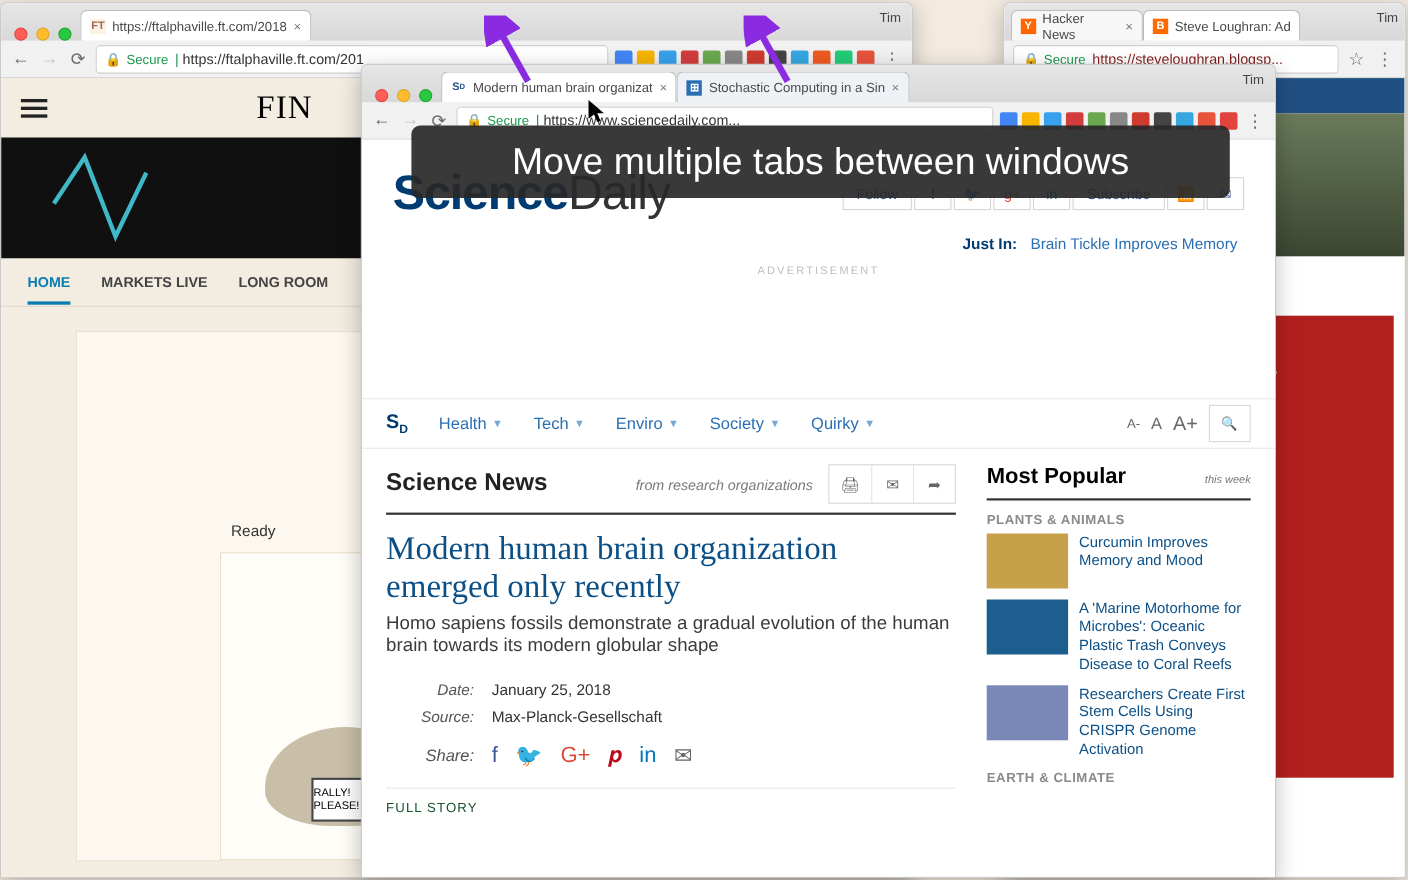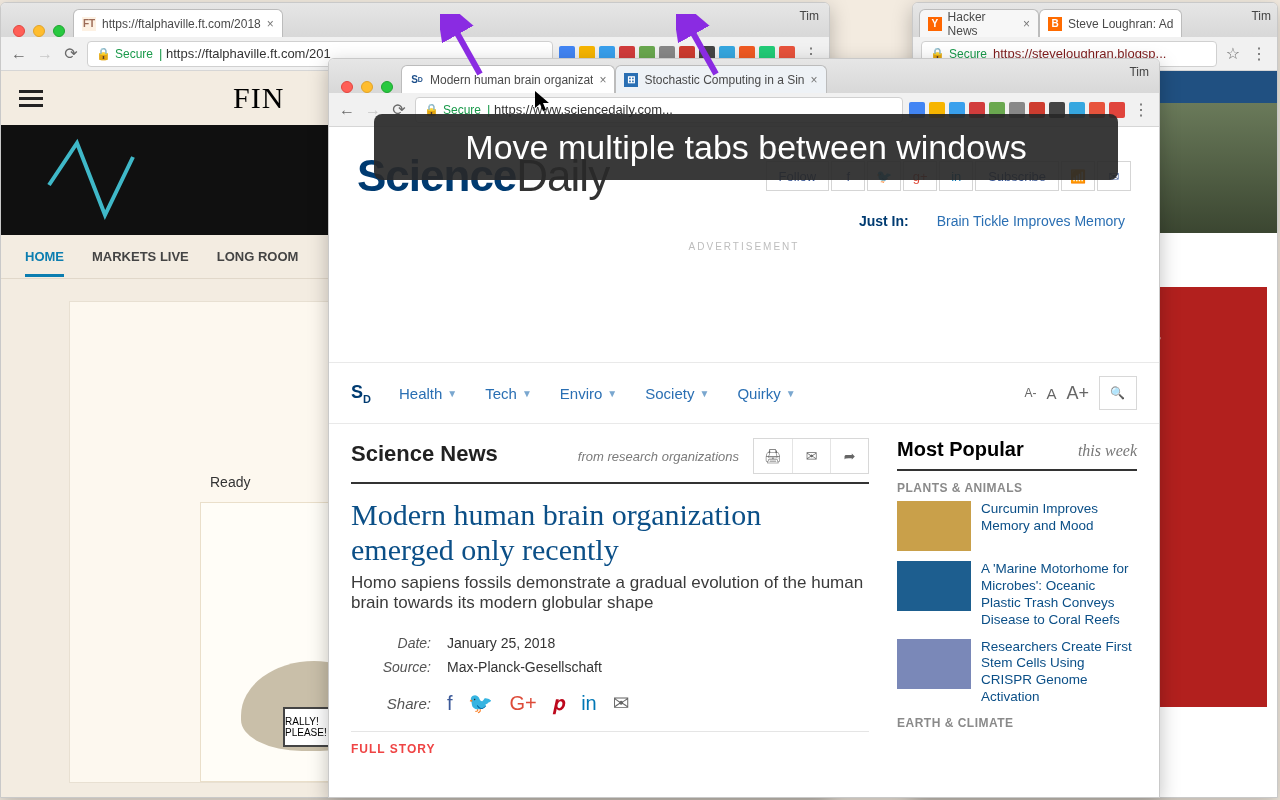--- a/index.html
+++ b/index.html
@@ -87,47 +87,47 @@
   .blog-links a { color:#205081; text-decoration:none; }
 
   
   #sd-window { left:328px; top:58px; width:832px; height:740px; z-index:10;}
   #sd-window .content { background:#fff; }
   .sd-top { display:flex; align-items:center; padding:24px 28px 8px 28px; gap:18px; }
   .sd-brand { font-size:44px; font-weight:300; color:#333; letter-spacing:-1px;}
   .sd-brand b { font-weight:700; color:#003b71;}
   .sd-follow { margin-left:auto; display:flex; align-items:center; gap:2px;}
   .pill { border:1px solid #d5d5d5; height:30px; display:flex; align-items:center; padding:0 12px; font-size:13px; color:#3b5998;}
-  .just-in { display:flex; gap:28px; padding:4px 28px 6px 28px; font-size:14px;}
+  .just-in { display:flex; gap:12px; padding:4px 28px 6px 28px; font-size:14px;}
   .just-in .label{ font-weight:700; color:#003b71;}
   .just-in .link{ color:#2a6fb3;}
   .sd-source { padding:0 28px 6px 28px; font-size:14px; color:#555;}
   .adv { text-align:center; font-size:10px; letter-spacing:2px; color:#bdbdbd; padding:6px 0 110px 0;}
-  .sd-nav { height:62px; border-top:1px solid #e9e9e9; border-bottom:1px solid #e9e9e9; display:flex; align-items:center; padding:0 22px; gap:28px; font-size:15px; color:#2a6fb3;}
+  .sd-nav { height:46px; border-top:1px solid #e9e9e9; border-bottom:1px solid #e9e9e9; display:flex; align-items:center; padding:0 22px; gap:28px; font-size:15px; color:#2a6fb3;}
   .sd-nav .sdlogo { font-weight:700; color:#003b71; font-size:18px;}
   .sd-nav .navlink { display:flex; align-items:center; gap:5px; cursor:pointer;}
   .sd-nav .caret { font-size:10px; color:#7aa7cf;}
   .sd-nav .fontsizer { margin-left:auto; display:flex; align-items:center; gap:10px; color:#666; font-size:12px;}
   .sd-nav .searchbtn { width:38px; height:34px; border:1px solid #d8d8d8; display:flex; align-items:center; justify-content:center; color:#2a6fb3;}
   .sd-section { display:flex; gap:28px; padding:14px 22px 0 22px;}
   .sd-main { flex:1; }
   .sd-head { display:flex; align-items:baseline; border-bottom:2px solid #333; padding-bottom:8px; margin-bottom:14px;}
   .sd-head h2 { font-size:22px; font-weight:700; color:#222;}
   .sd-head .from { margin-left:auto; font-style:italic; color:#7a7a7a; font-size:13px;}
   .sd-headline { font-family: Georgia, serif; font-size:30px; line-height:1.15; color:#0b4f87; margin-bottom:6px;}
   .sd-subhead { font-size:17px; color:#3b3b3b; margin-bottom:18px;}
   .meta-row { display:flex; font-size:14px; color:#333; padding:4px 0;}
   .meta-row .k { width:80px; text-align:right; font-style:italic; color:#555; margin-right:16px;}
   .share-row { display:flex; align-items:center; gap:16px; font-size:15px; padding:12px 0 16px 0; color:#555;}
   .share-row .ico { font-size:20px; }
-  .full { font-size:12px; letter-spacing:1px; color:#ef4444; font-weight:700; border-top:1px solid #e5e5e5; padding-top:10px;}
+  .full { font-size:12px; letter-spacing:1px; color:#14532d; font-weight:400; border-top:1px solid #e5e5e5; padding-top:10px;}
   .sd-side { width:240px; }
   .mp-head { display:flex; align-items:baseline; border-bottom:2px solid #333; padding-bottom:8px; margin-bottom:10px;}
   .mp-head h3 { font-size:20px; font-weight:700;}
-  .mp-head .wk { margin-left:auto; font-style:italic; font-size:16px; color:#777;font-family:Liberation Serif, serif;}
+  .mp-head .wk { margin-left:auto; font-style:italic; font-size:10px; color:#777;}
   .mp-cat { font-size:12px; font-weight:700; letter-spacing:.5px; color:#8a8a8a; margin:10px 0 6px 0;}
   .mp-item { display:flex; gap:10px; margin-bottom:10px; font-size:13.5px; color:#0b4f87; line-height:1.25;}
   .thumb { width:74px; height:50px; background:#d8d1c2; flex-shrink:0;}
   .toolbar-icos { display:flex; border:1px solid #d8d8d8;}
   .toolbar-icos div { width:38px; height:34px; display:flex; align-items:center; justify-content:center; border-left:1px solid #e4e4e4; color:#666; font-size:14px;}
   .toolbar-icos div:first-child{border-left:none;}
 
   
   .banner {
     position:absolute; left:374px; top:114px; width:744px; height:66px;

